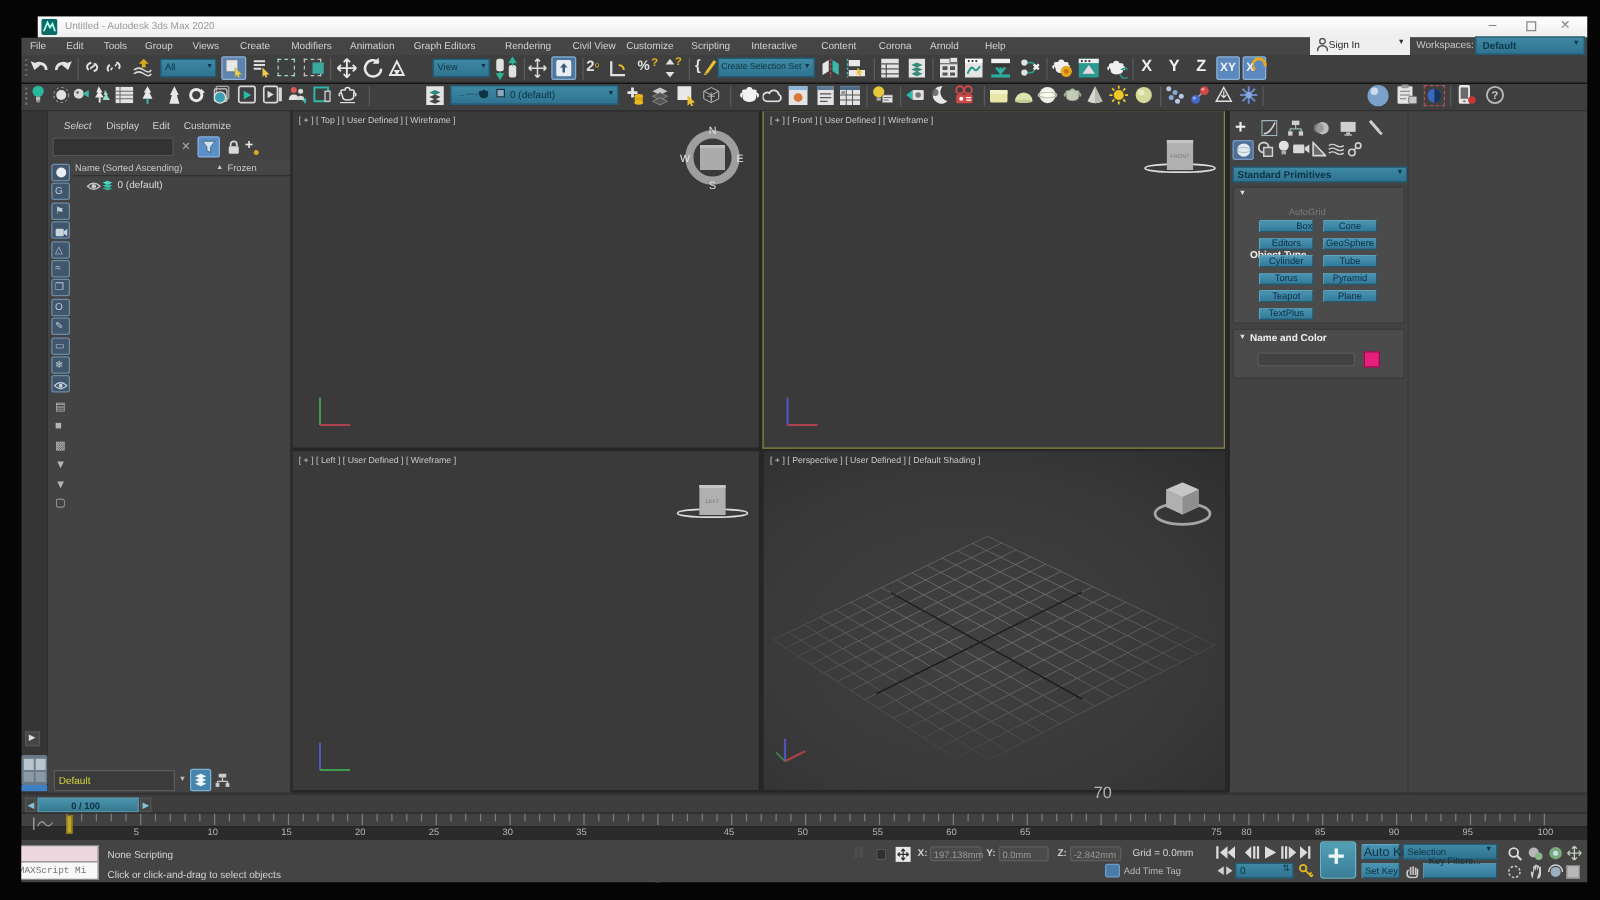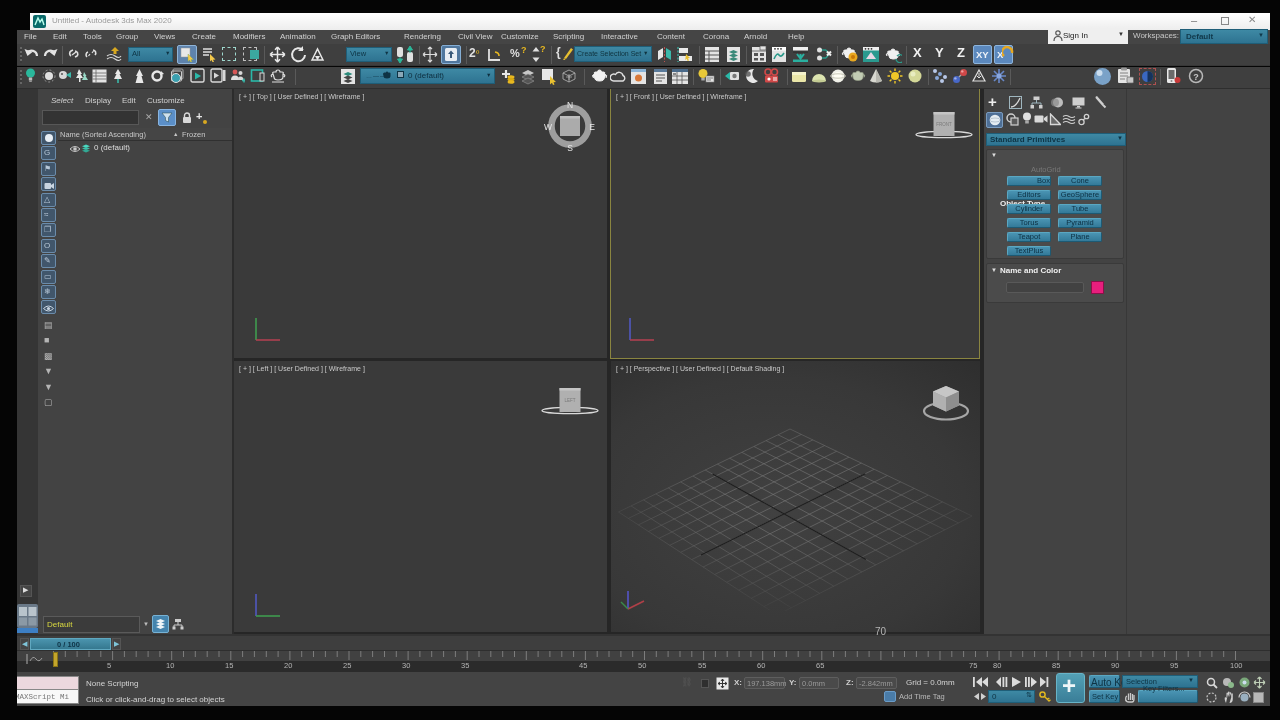--- a/index.html
+++ b/index.html
@@ -850,21 +850,21 @@
 <div class="txt" style="left:284px;top:661px;font-size:7.5px;color:#b5b5b5;">20</div>
 <div class="txt" style="left:343px;top:661px;font-size:7.5px;color:#b5b5b5;">25</div>
 <div class="txt" style="left:402px;top:661px;font-size:7.5px;color:#b5b5b5;">30</div>
 <div class="txt" style="left:461px;top:661px;font-size:7.5px;color:#b5b5b5;">35</div>
 <div class="txt" style="left:520px;top:699px;font-size:7.5px;color:#b5b5b5;">40</div>
 <div class="txt" style="left:579px;top:661px;font-size:7.5px;color:#b5b5b5;">45</div>
 <div class="txt" style="left:638px;top:661px;font-size:7.5px;color:#b5b5b5;">50</div>
 <div class="txt" style="left:698px;top:661px;font-size:7.5px;color:#b5b5b5;">55</div>
 <div class="txt" style="left:757px;top:661px;font-size:7.5px;color:#b5b5b5;">60</div>
 <div class="txt" style="left:816px;top:661px;font-size:7.5px;color:#b5b5b5;">65</div>
-<div class="txt" style="left:875px;top:626px;font-size:10px;color:#b5b5b5;">70</div>
+<div class="txt" style="left:875px;top:626px;font-size:13px;color:#b5b5b5;">70</div>
 <div class="txt" style="left:969px;top:661px;font-size:7.5px;color:#b5b5b5;">75</div>
 <div class="txt" style="left:993px;top:661px;font-size:7.5px;color:#b5b5b5;">80</div>
 <div class="txt" style="left:1052px;top:661px;font-size:7.5px;color:#b5b5b5;">85</div>
 <div class="txt" style="left:1111px;top:661px;font-size:7.5px;color:#b5b5b5;">90</div>
 <div class="txt" style="left:1170px;top:661px;font-size:7.5px;color:#b5b5b5;">95</div>
 <div class="txt" style="left:1230px;top:661px;font-size:7.5px;color:#b5b5b5;text-align:right;">100</div>
 <svg class="abs" style="left:25px;top:653px" width="22" height="12" viewBox="0 0 22 12">
         <path d="M2 1 V11" stroke="#9a9a9a" stroke-width="1.2"></path>
         <path d="M5 8 Q8 2 11 6 T17 5" stroke="#9a9a9a" stroke-width="1" fill="none"></path>
       </svg>

